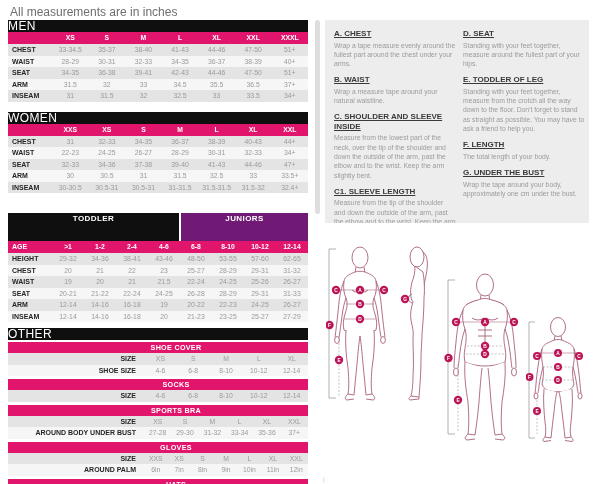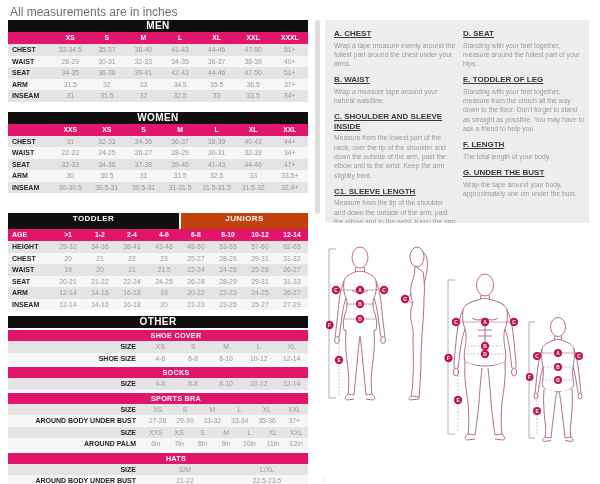--- a/index.html
+++ b/index.html
@@ -6,38 +6,38 @@
   body {
     width:600px; height:484px; position:relative; overflow:hidden;
     background:#ffffff; font-family:"Liberation Sans", sans-serif;
     -webkit-font-smoothing:antialiased;
   }
   .note { position:absolute; left:10px; top:5px; font-size:12px; color:#6e6e6e; }
 
   
   .tables { position:absolute; left:8px; top:20px; width:300px; }
   .t-band { height:12px; line-height:12px; background:#0f0f0f; color:#fff;
-            font-weight:bold; font-size:10px; text-align:center; letter-spacing:.4px; }
+            font-weight:normal; font-size:12px; letter-spacing:.4px; }
   .p-row { display:flex; height:12px; line-height:12px; background:#e2156d; }
   .p-row .lbl { color:#fff; }
   .hcell { flex:1; text-align:center; font-weight:bold; color:#fff; font-size:6.8px; }
   .d-row { display:flex; height:11.5px; line-height:11.5px; font-size:6.8px; }
   .d-row.a1 { background:#e4e4e4; }
   .d-row.a2 { background:#f6f6f6; }
   .lbl { width:44px; padding-left:4px; box-sizing:border-box; font-weight:bold;
          color:#262626; font-size:7px; white-space:nowrap; }
   .cell { flex:1; text-align:center; color:#9a9a9a; }
   .tbl { margin-top:0; }
   .tbl.women { margin-top:10px; }
   .tbl.kids { margin-top:3px; }
   .tbl.other { margin-top:6px; }
-  .kids-band { display:flex; height:16px;margin-top:20px; }
+  .kids-band { display:flex; height:28px;margin-top:20px; }
   .kb-left { width:171px; margin-right:2px; background:#0f0f0f; color:#fff; font-weight:bold;
              font-size:8px; text-align:center; line-height:12px; letter-spacing:.4px; }
-  .kb-right { flex:1; background:#c2410c; color:#fff; font-weight:bold; font-size:8px;
+  .kb-right { flex:1; background:#701a75; color:#fff; font-weight:bold; font-size:8px;
               text-align:center; line-height:12px; letter-spacing:.4px; }
   .sec-band { height:11px; line-height:11px; background:#e2156d; color:#fff; font-weight:bold;
               font-size:7.2px; text-align:center; margin-top:3px; letter-spacing:.3px;padding-left:36px; }
   #other-sections .sec-band:first-child { margin-top:2px; }
   .o-lbl { width:136px; text-align:right; padding-right:8px; box-sizing:border-box;
            font-weight:bold; color:#262626; font-size:7px; white-space:nowrap; }
   .o-cell { flex:1; text-align:center; color:#9a9a9a; }
 
   
   .vscroll { position:absolute; left:315px; top:20px; width:5px; height:194px;
@@ -331,20 +331,21 @@
         </div>
         <div class="d-row a2">
           <span class="o-lbl">AROUND BODY UNDER BUST</span>
           <span class="o-cell">27-28</span>
           <span class="o-cell">29-30</span>
           <span class="o-cell">31-32</span>
           <span class="o-cell">33-34</span>
           <span class="o-cell">35-36</span>
           <span class="o-cell">37+</span>
         </div>
+        <div class="sec-band">GLOVES</div>
         <div class="d-row a1">
           <span class="o-lbl">SIZE</span>
           <span class="o-cell">XXS</span>
           <span class="o-cell">XS</span>
           <span class="o-cell">S</span>
           <span class="o-cell">M</span>
           <span class="o-cell">L</span>
           <span class="o-cell">XL</span>
           <span class="o-cell">XXL</span>
         </div>

